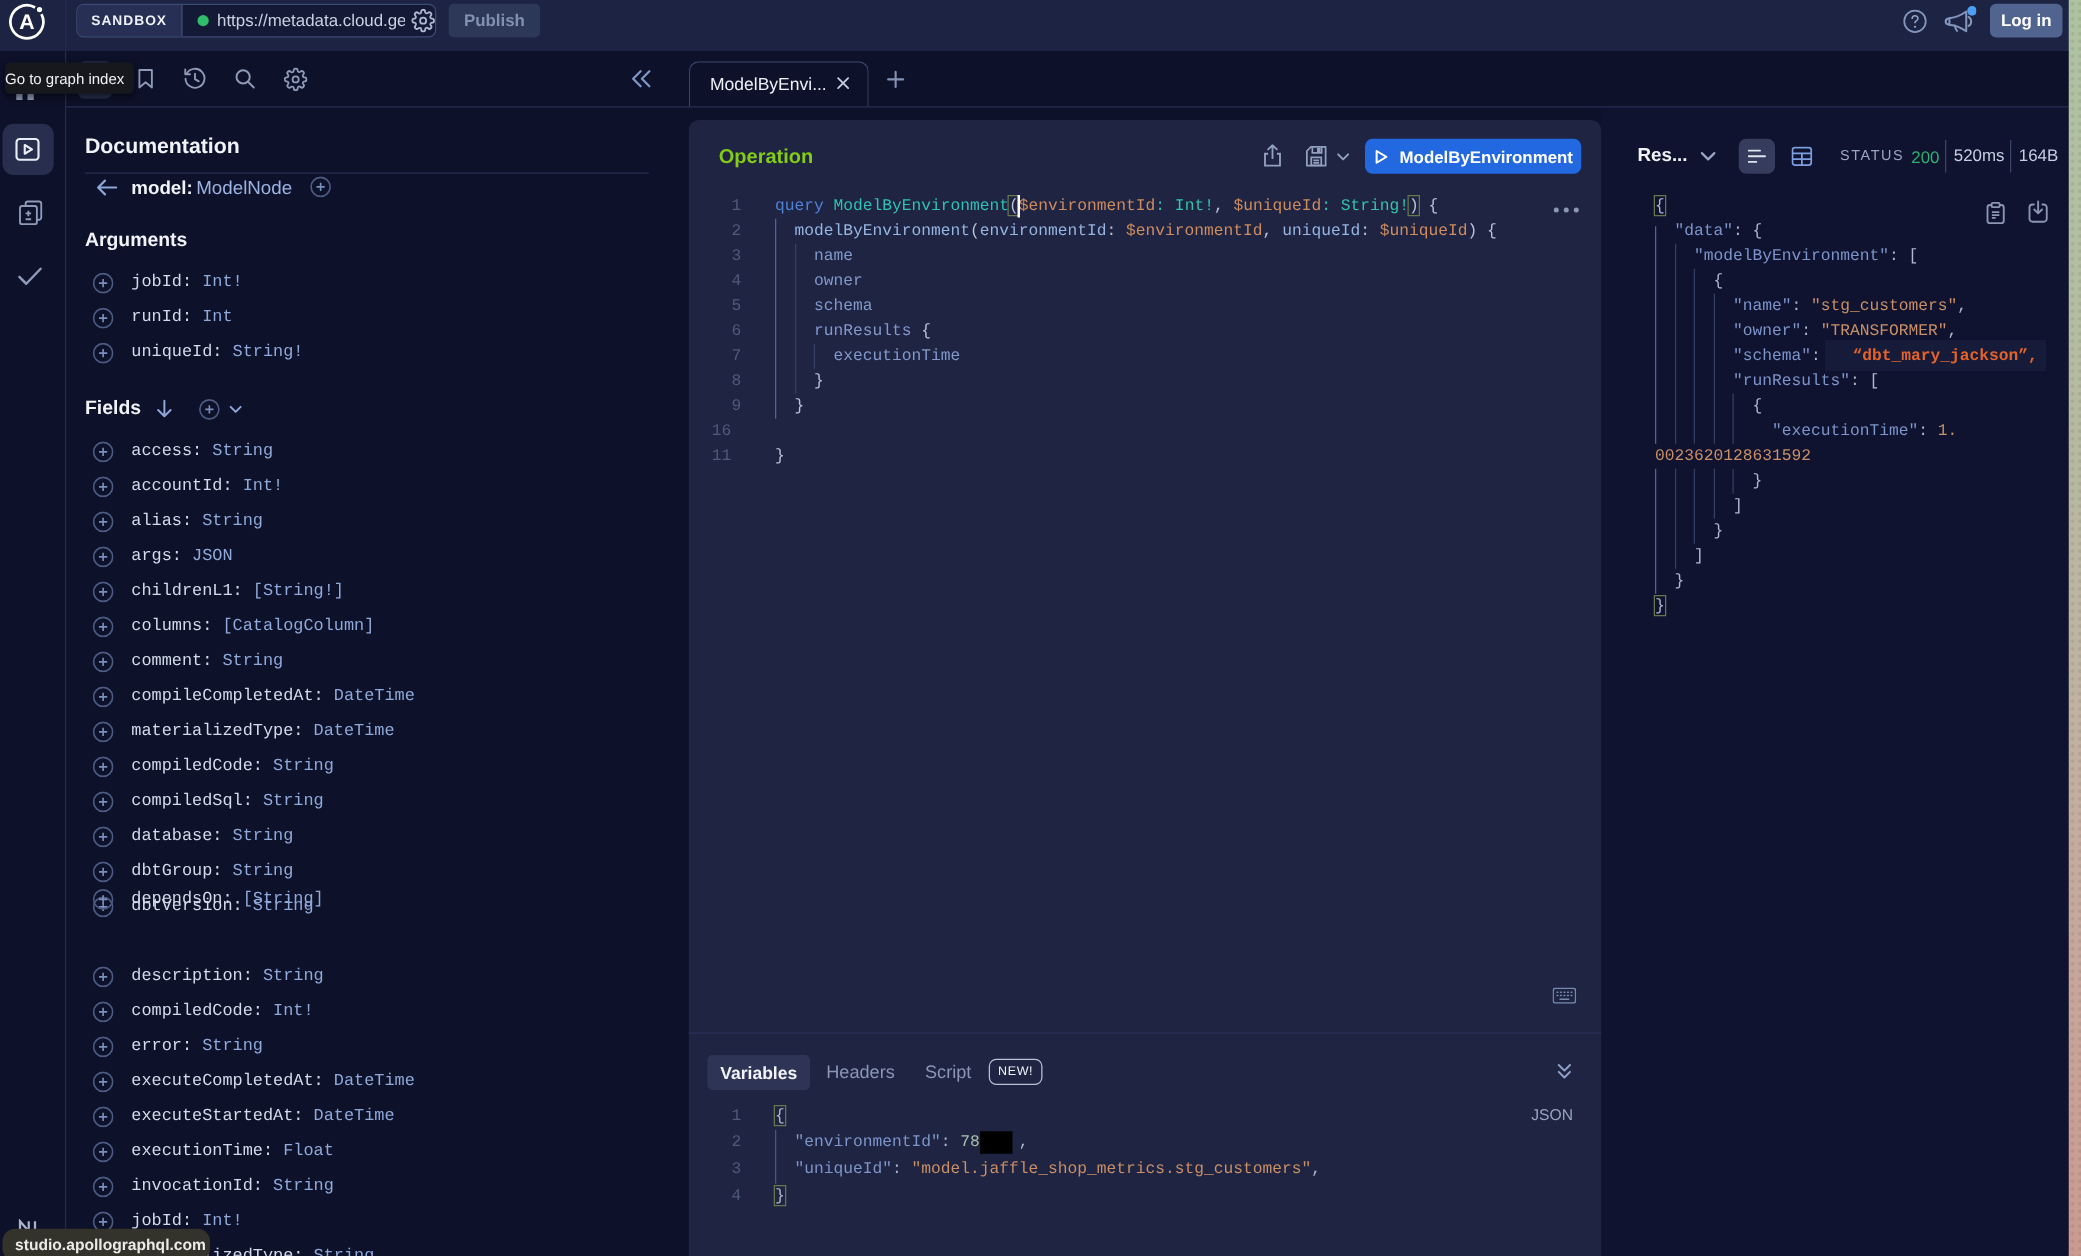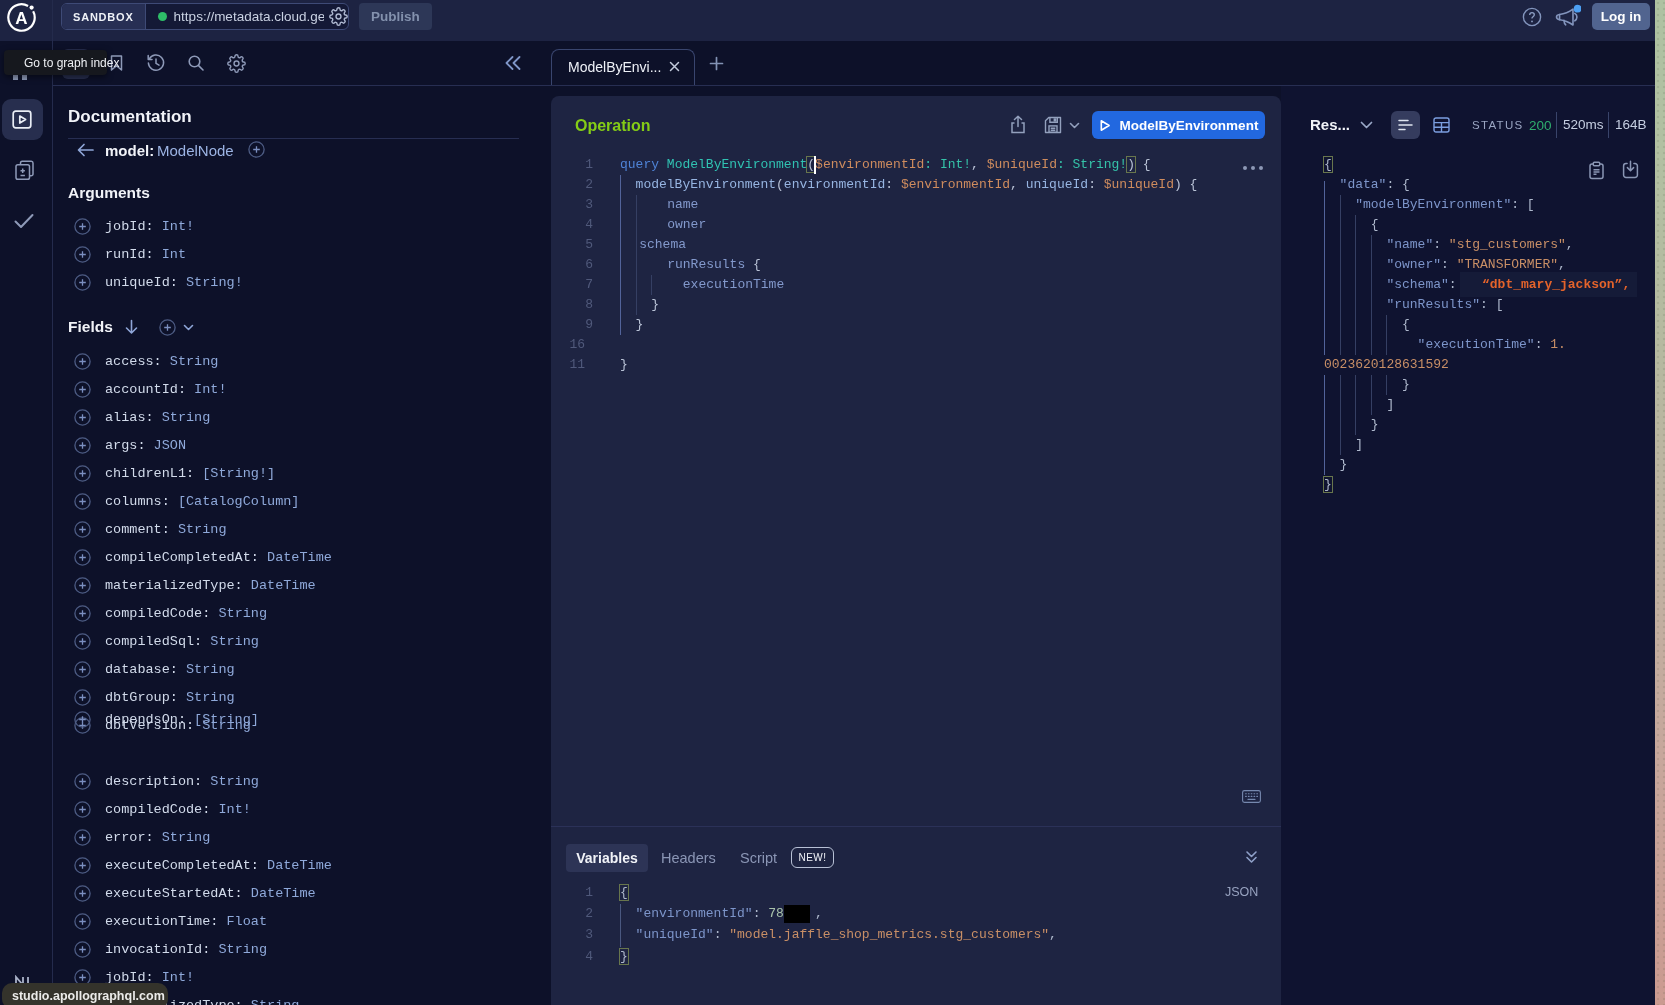--- a/index.html
+++ b/index.html
@@ -31,21 +31,21 @@
   .frow { position:absolute; left:74px; height:17px; display:flex; align-items:center;
     font-family:"Liberation Mono", monospace; font-size:13.5px; }
   .frow svg { width:17px; height:17px; flex:none; }
   .fn { color:#d2dbeb; margin-left:14px; white-space:pre; }
   .ft { color:#8fa9da; white-space:pre; }
 
   .cl { position:absolute; font-family:"Liberation Mono", monospace; font-size:13px; line-height:20px; white-space:pre; }
   .ln { position:absolute; width:22px; text-align:right; color:#50597b;
     font-family:"Liberation Mono", monospace; font-size:13px; line-height:20px; }
   .kq { color:#4f83d6; } .opn { color:#30c2b2; } .va { color:#cf8c5e; }
-  .ty { color:#35c3a9; } .f2 { color:#97b5e2; } .fl { color:#8399cc;margin-left:16px; }
+  .ty { color:#35c3a9; } .f2 { color:#97b5e2; } .fl { color:#8399cc; }
   .pu { color:#b9c2d6; } .bx { outline:1px solid #68764d; }
   .jk { color:#7d95ca; } .jv { color:#c98f66; } .jp { color:#aeb8cc; }
   .guide { position:absolute; width:1px; background:#353f63; }
   .guide.b { background:#52639a; }
 </style>
 </head>
 <body>
   <div class="abs" id="topbar"></div>
 
   <svg class="abs" style="left:6px;top:2px" width="31" height="31" viewBox="0 0 31 31">
@@ -142,21 +142,21 @@
 
   <svg class="abs" style="left:13px;top:212px" width="22" height="18" viewBox="0 0 22 18" fill="none" stroke="#8e9ab8" stroke-width="2" stroke-linecap="round" stroke-linejoin="round">
     <path d="M2.5 9.5l5.5 5.5L19.5 3"></path>
   </svg>
 
   <svg class="abs" style="left:14px;top:975px" width="20" height="10" viewBox="0 0 20 10" fill="none" stroke="#aab3c8" stroke-width="1.8">
     <path d="M2 10V2l7 8V2M14 10V2"></path>
   </svg>
 
   <div class="abs" style="left:4px;top:50px;width:103px;height:25px;border-radius:4px;background:#16181e;box-shadow:0 2px 6px rgba(0,0,0,.5);display:flex;align-items:center;z-index:40">
-    <span style="color:#eef0f4;font-size:12px;margin-left:20px;white-space:nowrap">Go to graph index</span>
+    <span style="color:#eef0f4;font-size:12px;margin-left:0;white-space:nowrap">Go to graph index</span>
   </div>
 
   <div class="abs" style="left:2px;top:983px;width:166px;height:26px;border-radius:10px;background:#34332b;display:flex;align-items:center;z-index:40">
     <span style="color:#ebebe9;font-weight:bold;font-size:12.5px;margin-left:10px;white-space:nowrap">studio.apollographql.com</span>
   </div>
   <div class="abs" id="resp"></div>
   <div class="abs" id="midpanel"></div>
   <div class="abs" id="vardivider"></div>
   <div class="abs" id="row2line"></div>
   <div class="abs" id="sidebarline"></div>
@@ -199,21 +199,21 @@
   <div class="ln" style="left:571px;top:275px">7</div>
   <div class="ln" style="left:571px;top:295px">8</div>
   <div class="ln" style="left:571px;top:315px">9</div>
   <div class="ln" style="left:563px;top:335px">16</div>
   <div class="ln" style="left:563px;top:355px">11</div>
 
   <div class="cl" style="left:620px;top:155px"><span class="kq">query</span> <span class="opn">ModelByEnvironment</span><span class="pu bx">(</span><span class="va">$environmentId</span><span class="ty">: Int!</span><span class="pu">, </span><span class="va">$uniqueId</span><span class="ty">: String!</span><span class="pu bx">)</span><span class="pu"> {</span></div>
   <div class="cl" style="left:620px;top:175px"><span class="f2">  modelByEnvironment</span><span class="pu">(</span><span class="f2">environmentId</span><span class="pu">: </span><span class="va">$environmentId</span><span class="pu">, </span><span class="f2">uniqueId</span><span class="pu">: </span><span class="va">$uniqueId</span><span class="pu">) {</span></div>
   <div class="cl" style="left:620px;top:195px"><span class="fl">    name</span></div>
   <div class="cl" style="left:620px;top:215px"><span class="fl">    owner</span></div>
-  <div class="cl" style="left:592px;top:235px"><span class="fl">    schema</span></div>
+  <div class="cl" style="left:620px;top:235px"><span class="fl">    schema</span></div>
   <div class="cl" style="left:620px;top:255px"><span class="fl">    runResults</span><span class="pu"> {</span></div>
   <div class="cl" style="left:620px;top:275px"><span class="fl">      executionTime</span></div>
   <div class="cl" style="left:620px;top:295px"><span class="pu">    }</span></div>
   <div class="cl" style="left:620px;top:315px"><span class="pu">  }</span></div>
   <div class="cl" style="left:620px;top:355px"><span class="pu">}</span></div>
 
   <div class="abs" style="left:814px;top:156px;width:1.5px;height:18px;background:#ffffff"></div>
 
   <div class="abs" style="left:1243px;top:166px;width:20px;height:5px;display:flex;justify-content:space-between">
     <i style="width:4px;height:4px;border-radius:50%;background:#8d98b5"></i>

